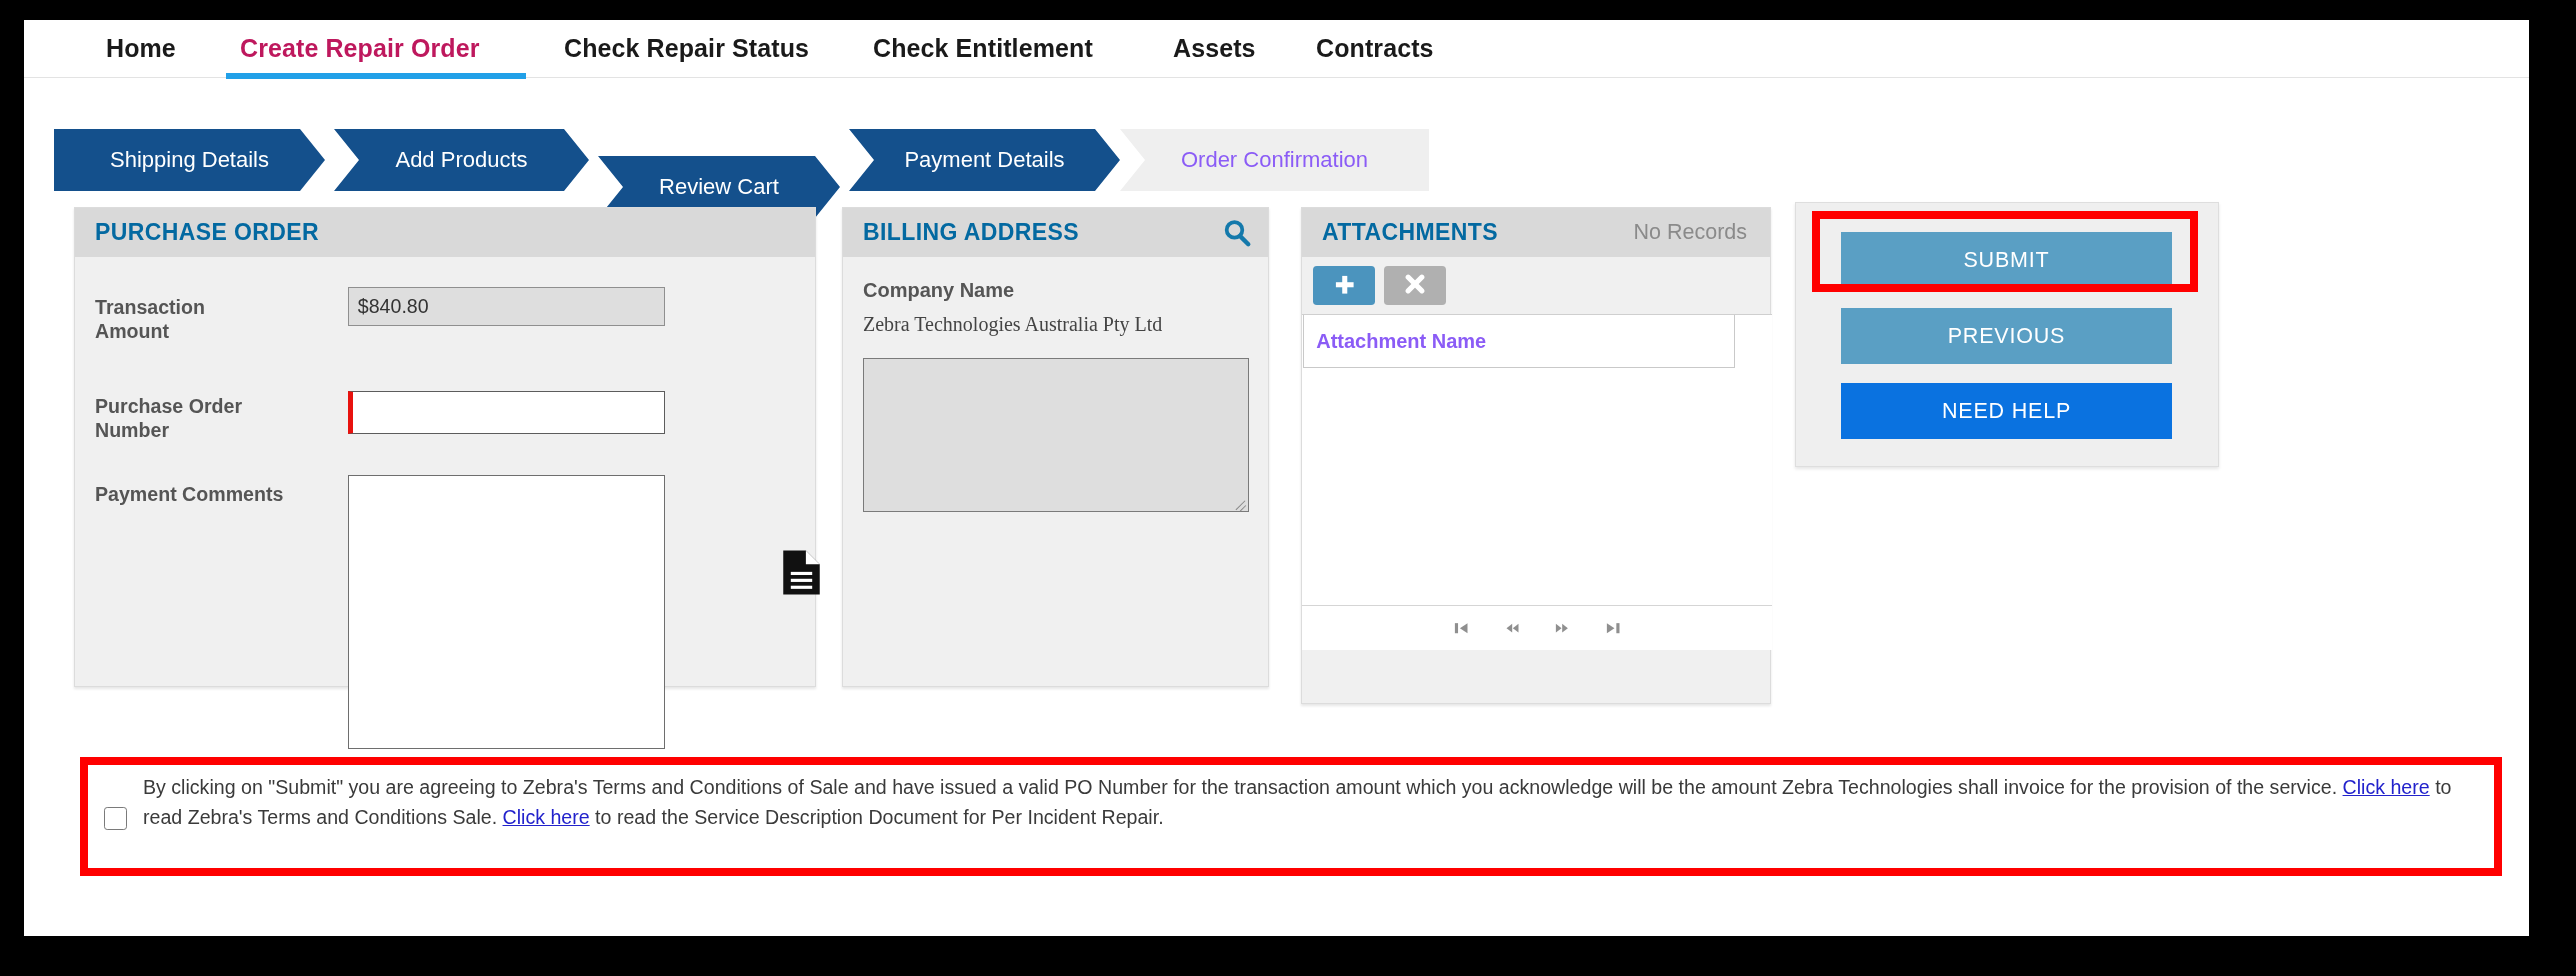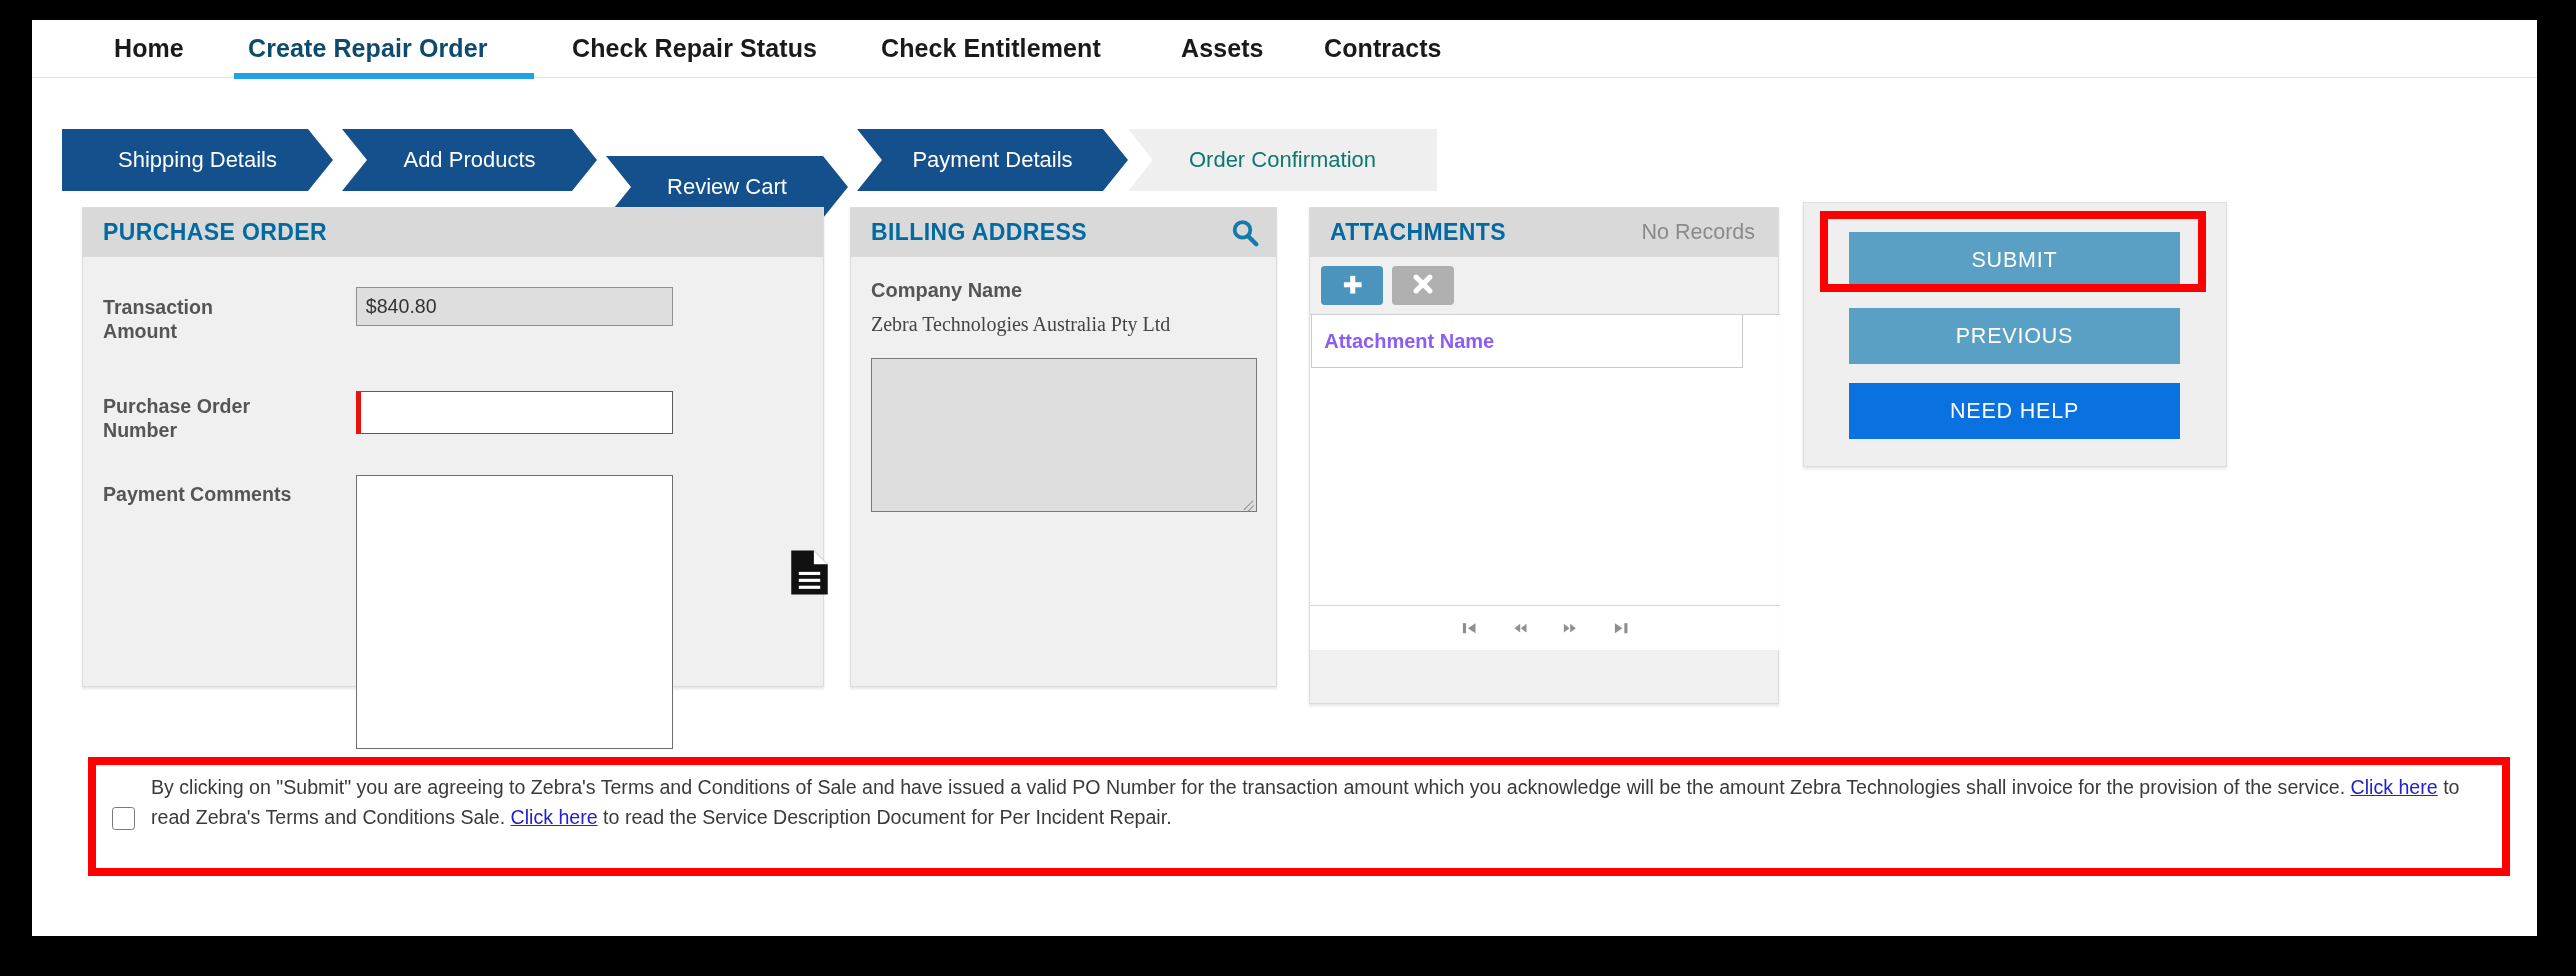--- a/index.html
+++ b/index.html
@@ -8,21 +8,21 @@
     width: 2576px;
     height: 976px;
     background: #000000;
     font-family: "Liberation Sans", sans-serif;
     overflow: hidden;
   }
 
   
   #screen {
     position: absolute;
-    left: 12px; top: 0;
+    left: 4px; top: 0;
     width: 2143px;
     height: 976px;
     background: #000000;
   }
 
   #page {
     position: absolute;
     left: 20px;
     top: 20px;
     width: 2505px;
@@ -43,21 +43,21 @@
   .nav-item {
     position: absolute;
     top: 14px;
     font-size: 25px;
     font-weight: bold;
     color: #1a1a1a;
     white-space: nowrap;
     cursor: pointer;
     letter-spacing: 0.1px;
   }
-  .nav-item.active { color: #0c4a6e; }
+  .nav-item.active { color: #be185d; }
   .nav-underline {
     position: absolute;
     height: 5.7px;
     background: #21a0e8;
     bottom: -1.9px;
   }
 
   
   #stepper {
     position: absolute;
@@ -80,21 +80,21 @@
     cursor: pointer;
   }
   .step.done {
     clip-path: polygon(0 0, calc(100% - 25px) 0, 100% 50%, calc(100% - 25px) 100%, 0 100%, 25px 50%);
   }
   .step.first {
     clip-path: polygon(0 0, calc(100% - 25px) 0, 100% 50%, calc(100% - 25px) 100%, 0 100%);
   }
   .step.pending {
     background: #efefef;
-    color: #0f766e;
+    color: #8b5cf6;
     clip-path: polygon(0 0, 100% 0, 100% 100%, 0 100%, 25px 50%);
   }
 
   
   .panel {
     position: absolute;
     background: #f0f0f0;
     border: 0.6px solid #dcdcdc;
     box-shadow: 0 1.9px 2.5px rgba(0,0,0,0.10);
   }

